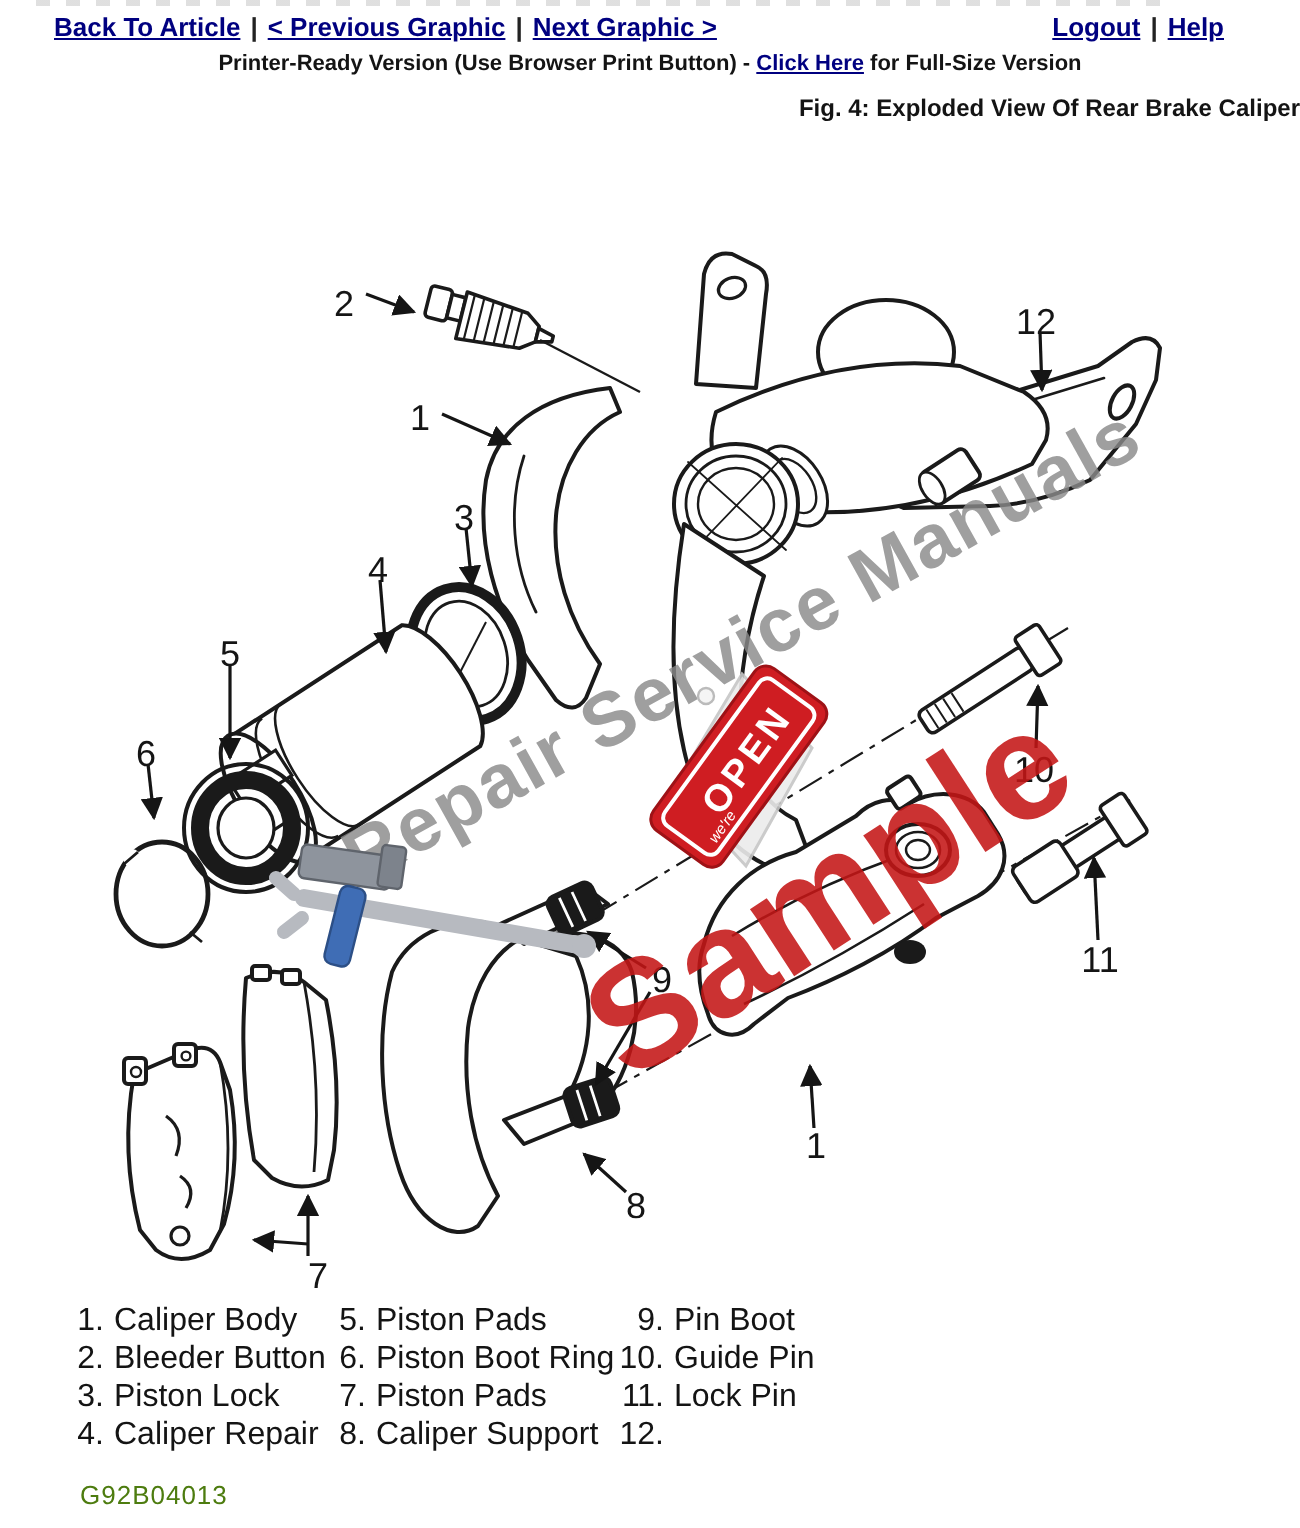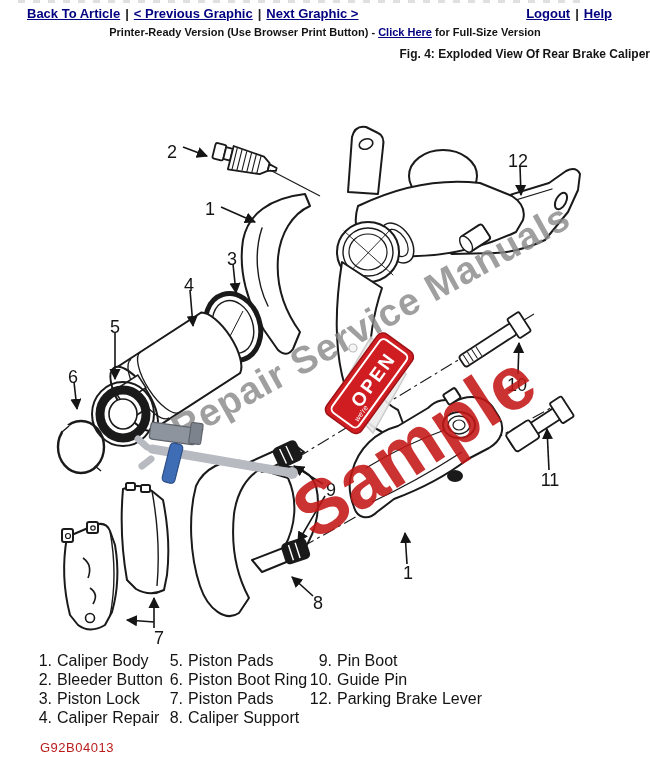--- a/index.html
+++ b/index.html
@@ -20,21 +20,21 @@
         font-size:12px;font-weight:bold;letter-spacing:.6px;color:#141414;}
   svg.diagram{position:absolute;left:0;top:80px;width:650px;height:580px;}
   .parts-list{position:absolute;top:651px;left:0;width:100%;font-size:16px;color:#141414;}
   .pl-col{position:absolute;top:0;}
   .pl-col.c1{left:36px;} .pl-col.c2{left:167px;} .pl-col.c3{left:306px;}
   .pl-item{display:flex;line-height:19px;white-space:nowrap;}
   .pl-num{text-align:right;margin-right:5px;}
   .c1 .pl-num,.c2 .pl-num{min-width:16px;}
   .c3 .pl-num{min-width:26px;}
   .figure-code{position:absolute;top:740px;left:40px;font-size:13px;
-        letter-spacing:.5px;color:#b91c1c;text-align:center;}
+        letter-spacing:.5px;color:#4d7c0f;text-align:center;}
 </style>
 </head>
 <body>
 
 <div class="page">
   <div class="scan-noise"></div>
 
   <div class="topnav">
     <div class="nav-left">
       <a>Back To Article</a><span class="sep">|</span><a>&lt; Previous Graphic</a><span class="sep">|</span><a>Next Graphic &gt;</a>
@@ -282,20 +282,23 @@
     <div class="pl-col c3">
       <div class="pl-item">
           <span class="pl-num">9.</span>
           <span class="pl-name">Pin Boot</span>
         </div>
       <div class="pl-item">
           <span class="pl-num">10.</span>
           <span class="pl-name">Guide Pin</span>
         </div>
       <div class="pl-item">
+          <span class="pl-num">11.</span>
+          <span class="pl-name">Lock Pin</span>
+        </div>
+      <div class="pl-item">
           <span class="pl-num">12.</span>
-          <span class="pl-name">Parking Brake Lever</span>
         </div>
     </div>
   </div>
 
   <div class="figure-code">G92B04013</div>
 </div>
 
 </body></html>

